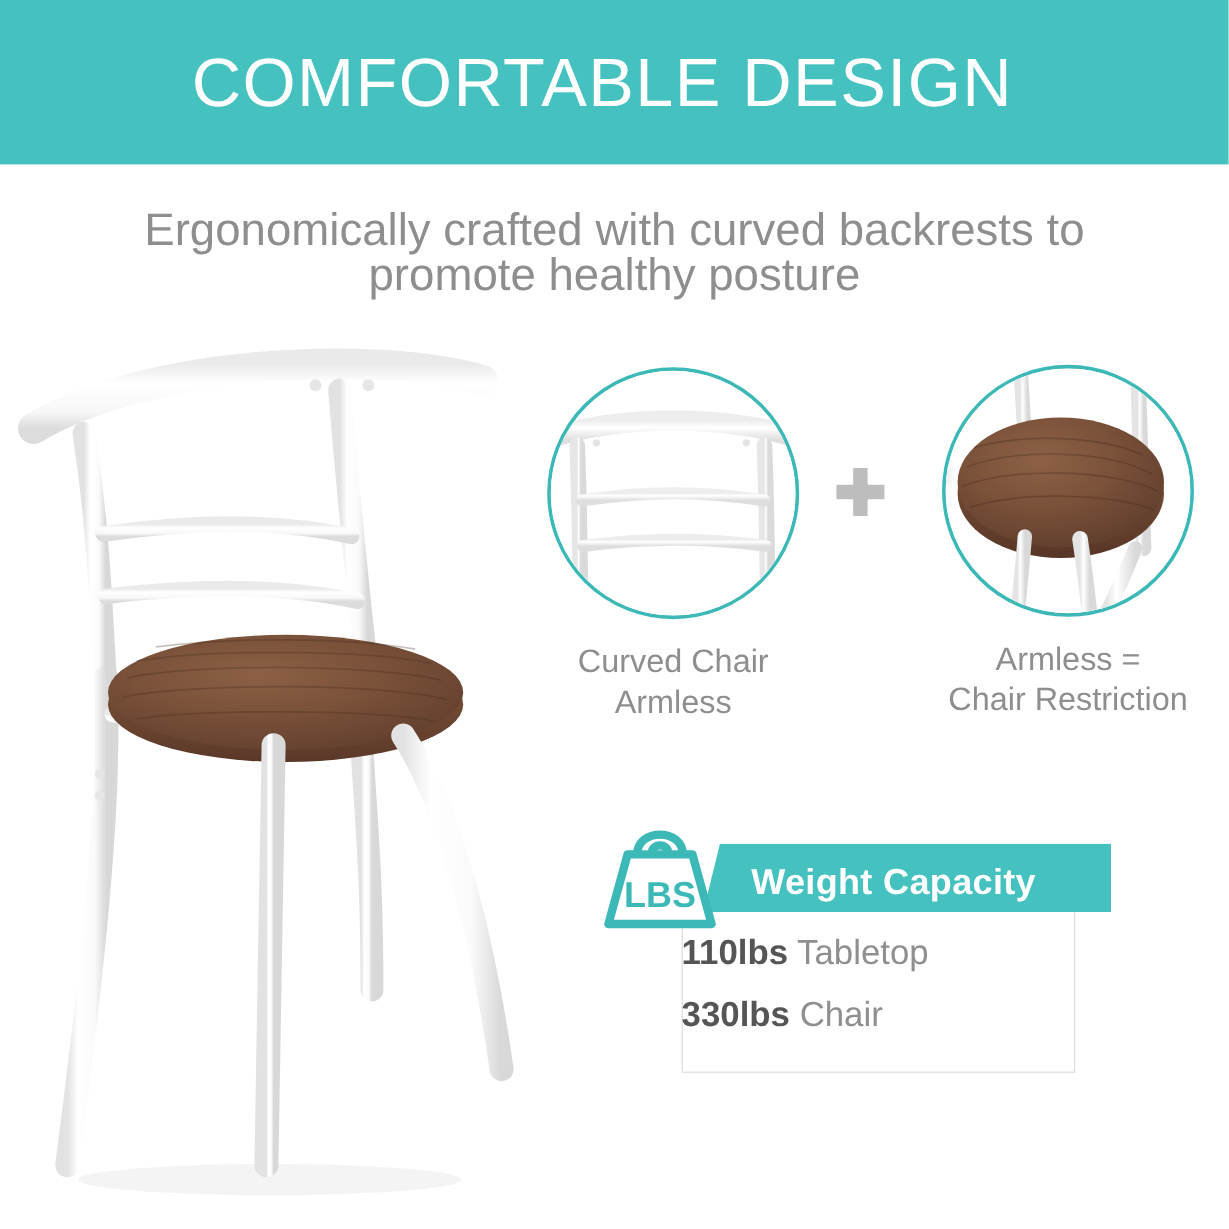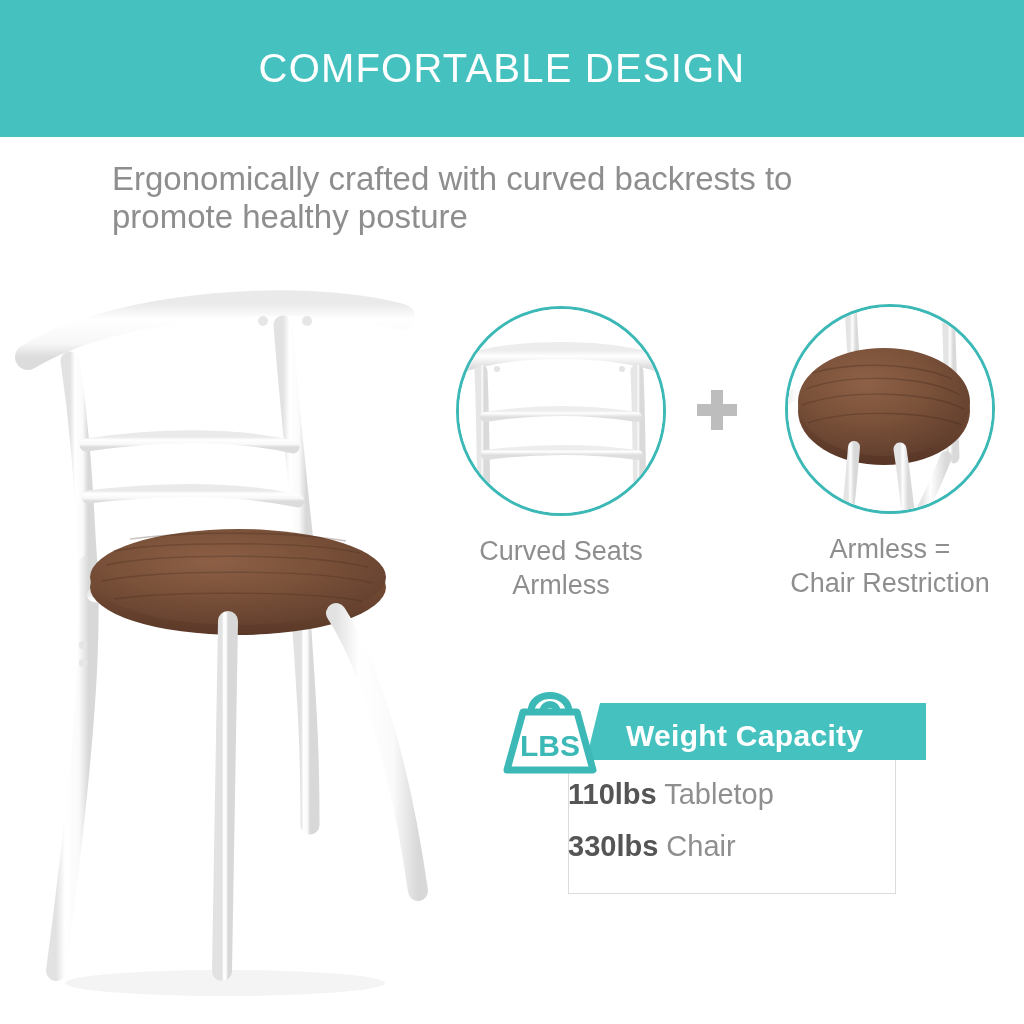--- a/index.html
+++ b/index.html
@@ -30,35 +30,36 @@
   .header-title {
     position: absolute;
     left: 0;
     top: 0;
     width: 1004px;
     height: 137px;
     display: flex;
     align-items: center;
     justify-content: center;
     color: #ffffff;
-    font-size: 40px;
+    font-size: 57px;
     letter-spacing: 1.2px;
     font-weight: 400;
     font-family: "Liberation Sans", sans-serif;
     white-space: nowrap;
   }
 
   
   .subtitle {
     position: absolute;
     left: 112px;
-    top: 160px;
+    top: 173px;
     width: 800px;
+    text-align: center;
     color: #8e8e8e;
-    font-size: 33px;
+    font-size: 38px;
     line-height: 38px;
     font-weight: 300;
     font-family: "Liberation Sans", sans-serif;
   }
   .subtitle-line { display: block; }
 
   
   .chair-scene {
     position: absolute;
     left: 10px;
@@ -289,21 +290,21 @@
 
         <path d="M178 62 C 180 110 180 150 181 192" stroke="url(#tube2)" stroke-width="13" fill="none" stroke-linecap="round"></path>
 
         <path d="M26 108 C 80 100 126 100 178 108" stroke="url(#tube2h)" stroke-width="10" fill="none" stroke-linecap="round"></path>
         <path d="M27 146 C 80 139 128 139 179 146" stroke="url(#tube2h)" stroke-width="10" fill="none" stroke-linecap="round"></path>
         <circle cx="38" cy="60" r="3" fill="#e4e4e4"></circle>
         <circle cx="163" cy="60" r="3" fill="#e4e4e4"></circle>
       </svg>
     </div>
     <div class="feature-caption">
-      <span>Curved Seats</span>
+      <span>Curved Chair</span>
       <span>Armless</span>
     </div>
   </div>
 
   <div class="plus-sign">
     <div class="bar-h"></div>
     <div class="bar-v"></div>
   </div>
 
   <div class="feature" id="feature-armless">

